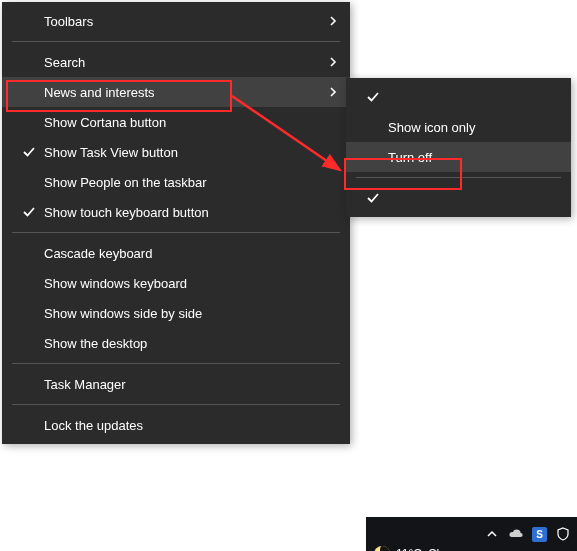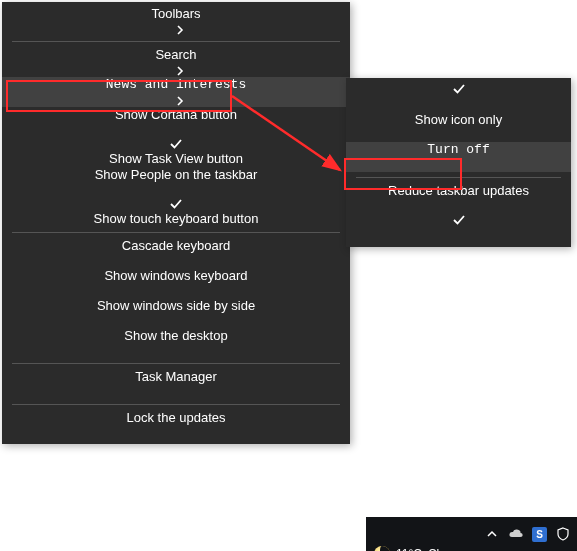--- a/index.html
+++ b/index.html
@@ -29,25 +29,23 @@
       top: 78px;
       width: 225px;
     }
     .menu-item {
       display: flex;
       align-items: center;
       height: 30px;
       padding: 0 12px 0 12px;
       cursor: default;
       position: relative;
-      flex-direction: column;
     }
     .menu-item.hovered {
       background: #414141;
-      font-family: Liberation Mono, monospace;
     }
     .check-col {
       width: 30px;
       display: flex;
       align-items: center;
       justify-content: center;
       flex-shrink: 0;
     }
     .label {
       flex: 1;
@@ -272,25 +270,20 @@
       <span class="check-col"></span>
       <span class="label">Show icon only</span>
       <span class="chevron-col"></span>
     </div>
     <div class="menu-item hovered">
       <span class="check-col"></span>
       <span class="label">Turn off</span>
       <span class="chevron-col"></span>
     </div>
     <div class="menu-sep"></div>
-    <div class="menu-item">
-      <span class="check-col"></span>
-      <span class="label">Reduce taskbar updates</span>
-      <span class="chevron-col"></span>
-    </div>
     <div class="menu-item">
       <span class="check-col">
         <span class="check-icon">
           <svg width="14" height="14" viewBox="0 0 14 14">
             <path d="M2 7 L5.5 10.5 L12 3" fill="none" stroke="#fff" stroke-width="1.8"></path>
           </svg>
         </span>
       </span>
       <span class="chevron-col"></span>
     </div>

